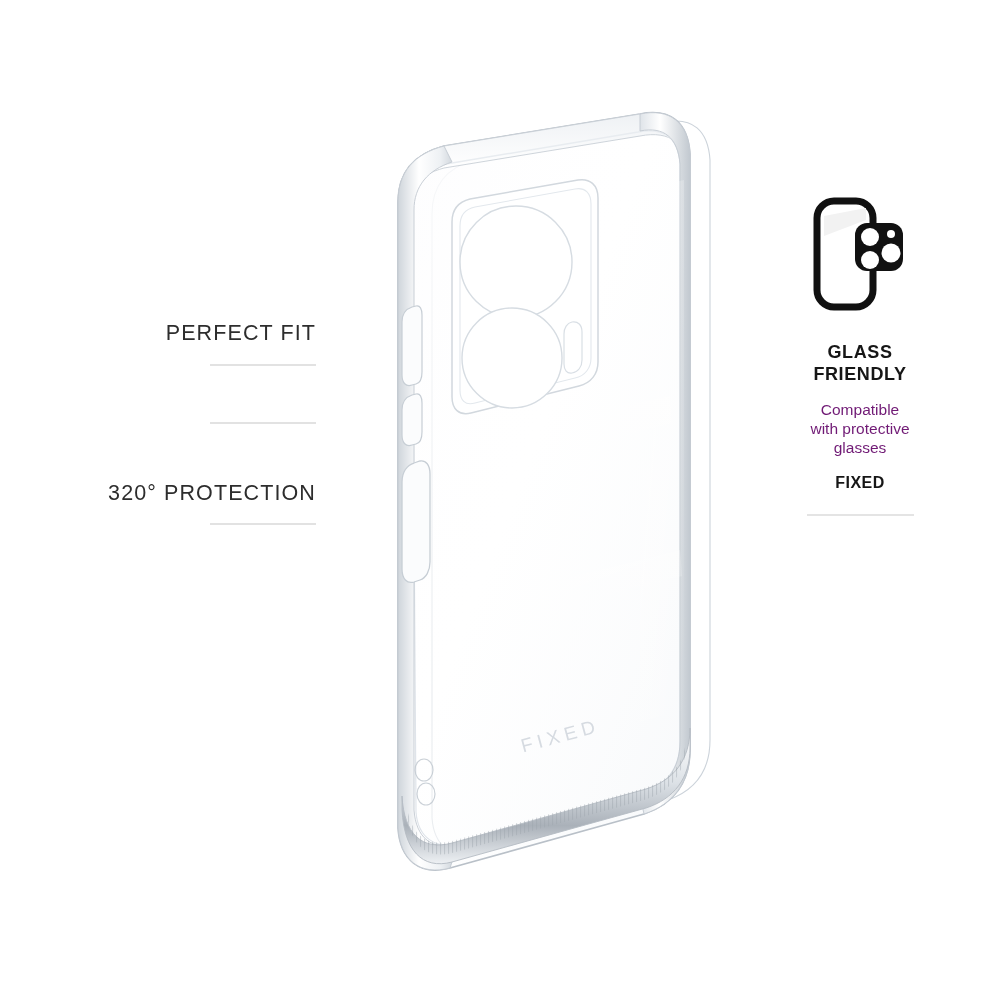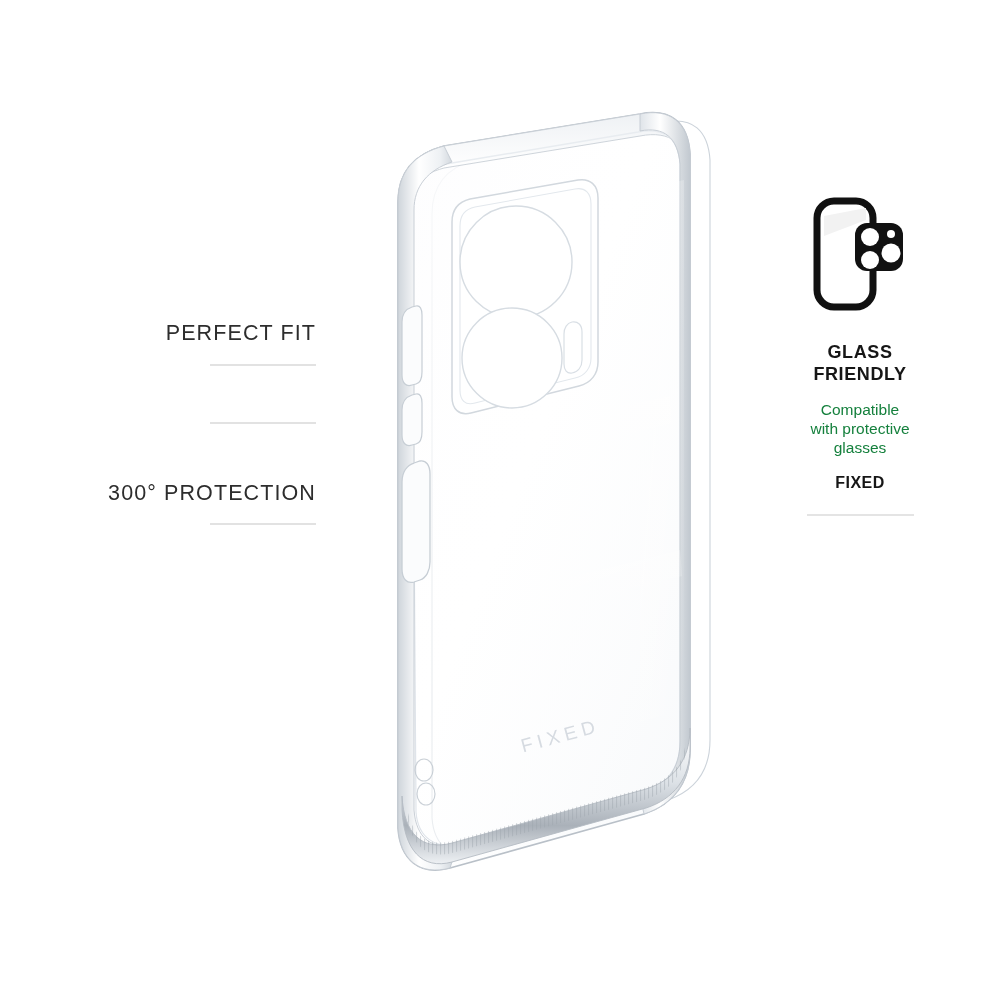--- a/index.html
+++ b/index.html
@@ -90,21 +90,21 @@
     line-height: 1.22;
     color: #161616;
     white-space: pre-line;
   }
   .badge-desc {
     margin-top: 14px;
     font-family: "Liberation Sans", sans-serif;
     font-size: 15.5px;
     font-weight: 400;
     line-height: 1.24;
-    color: #15803d;
+    color: #701a75;
     white-space: pre-line;
   }
   .badge-brand {
     margin-top: 16px;
     font-family: "Liberation Sans", sans-serif;
     font-size: 16px;
     font-weight: 700;
     letter-spacing: 0.5px;
     color: #161616;
   }
@@ -135,21 +135,21 @@
     <div class="feature-block fb-1">
       <div class="feature-label">PERFECT FIT</div>
       <div class="feature-rule"></div>
     </div>
 
     <div class="feature-block fb-2">
       <div class="feature-rule"></div>
     </div>
 
     <div class="feature-block fb-3">
-      <div class="feature-label">300° PROTECTION</div>
+      <div class="feature-label">320° PROTECTION</div>
       <div class="feature-rule"></div>
     </div>
 
   </div>
 
   <div class="product">
     <svg width="400" height="780" viewBox="0 0 400 780" xmlns="http://www.w3.org/2000/svg">
       <defs>
         <linearGradient id="bodyTint" x1="0" y1="0" x2="1" y2="1">
           <stop offset="0%" stop-color="#fdfdfe" stop-opacity="0.95"></stop>

